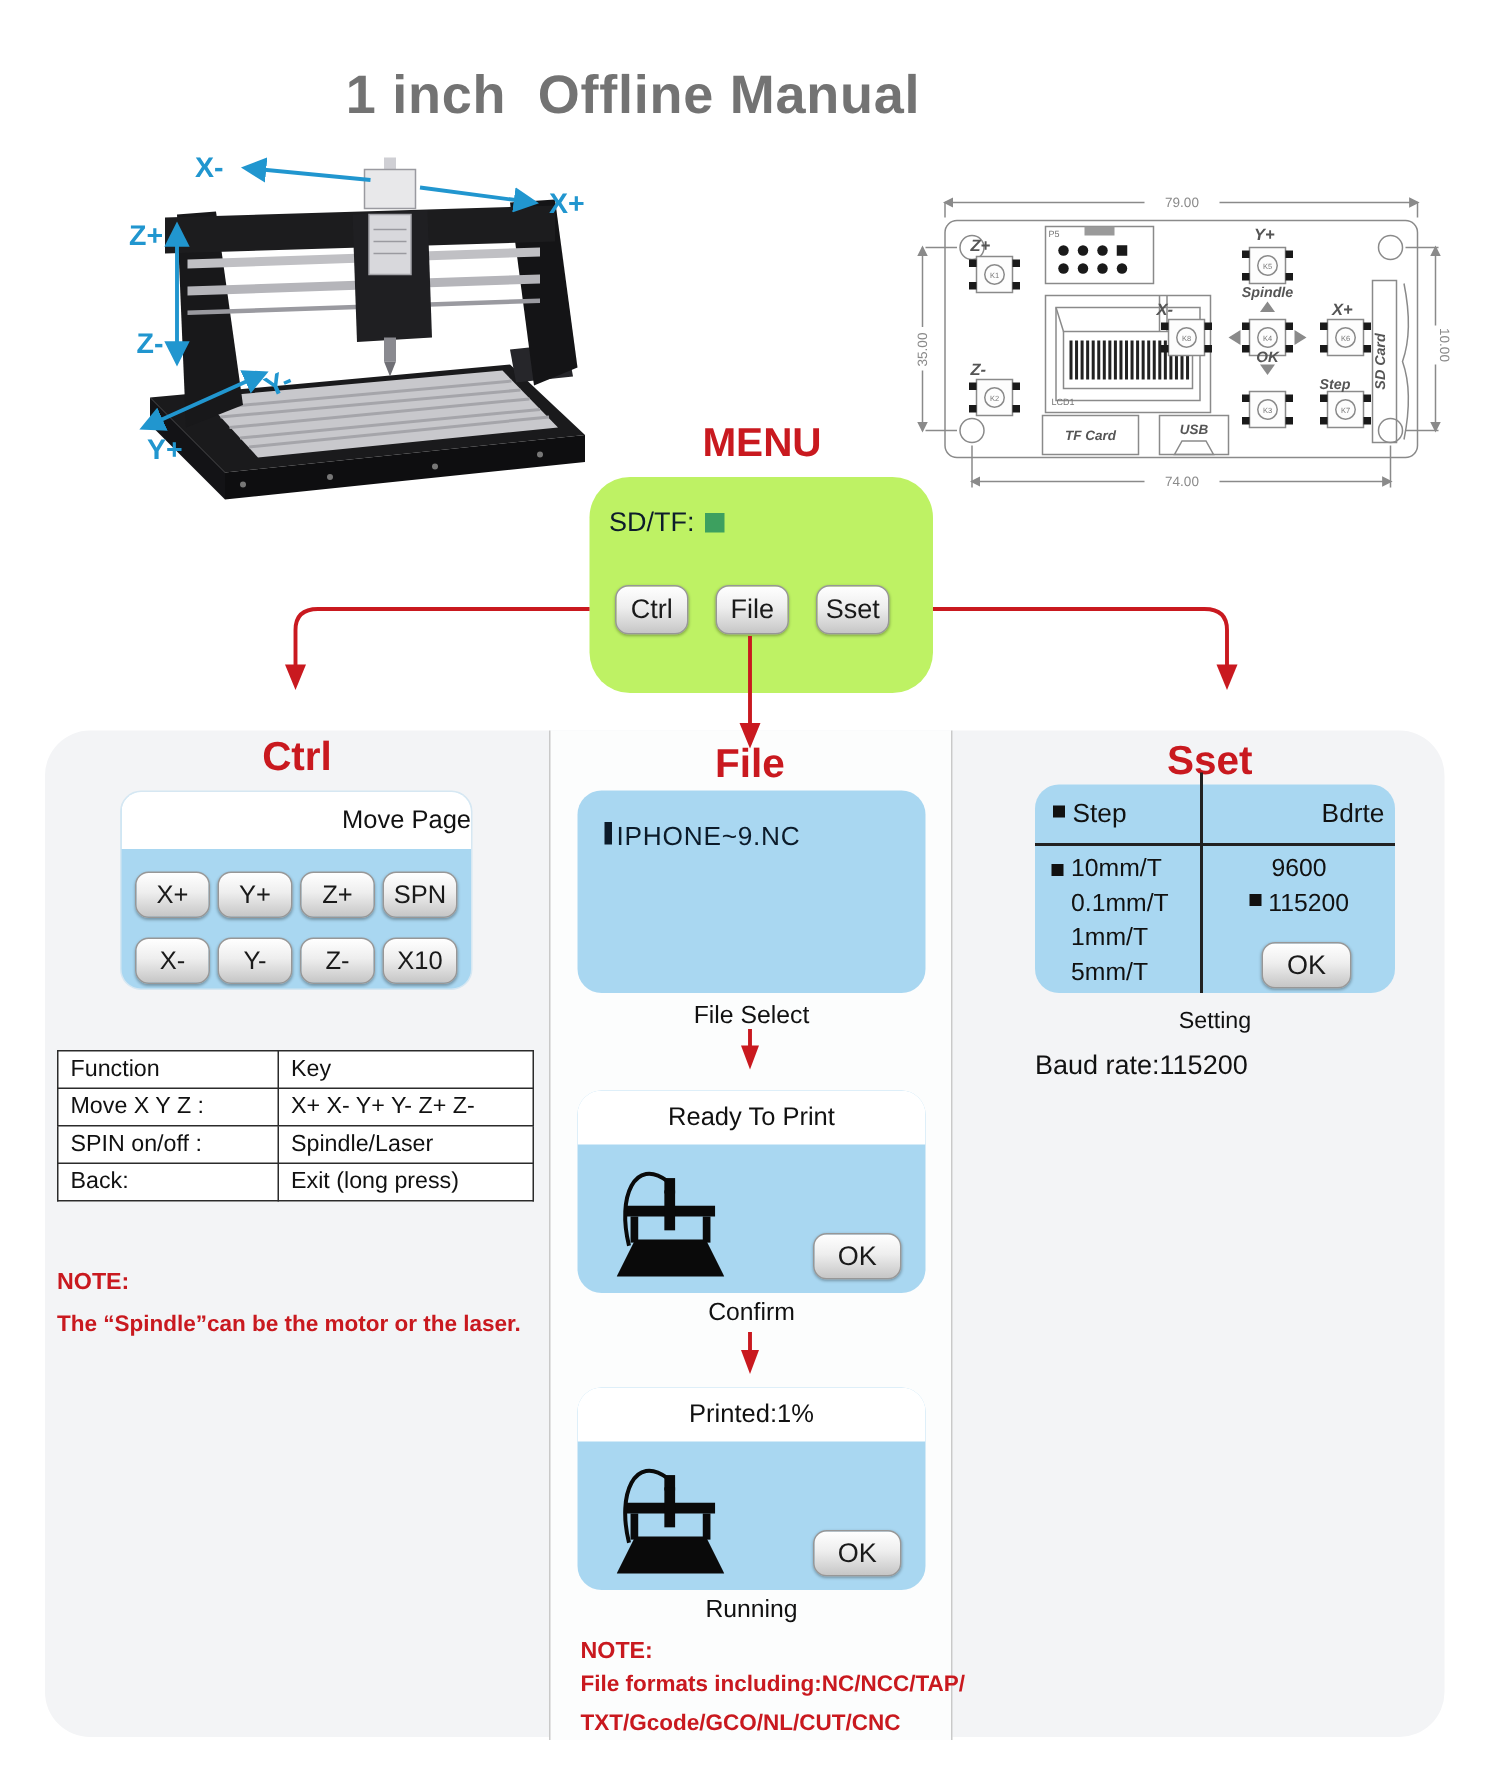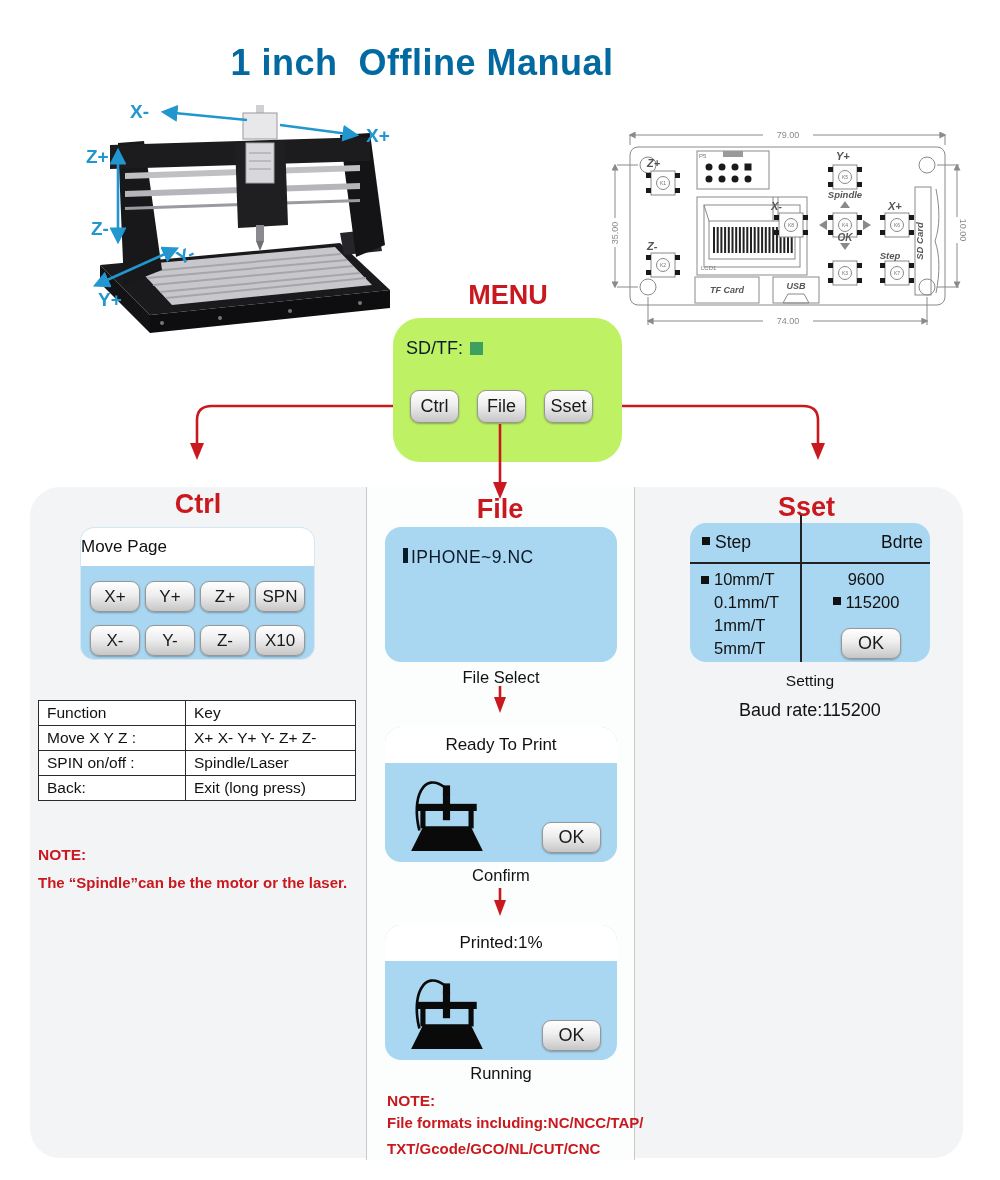--- a/index.html
+++ b/index.html
@@ -1,38 +1,38 @@
 <!DOCTYPE html>
 <html><head>
 <meta charset="utf-8">
 <style>
   html,body{margin:0;padding:0;background:#fff;}
   body{font-family:"Liberation Sans",sans-serif;color:#111;}
   .page{position:relative;width:1000px;height:1180px;background:#fff;overflow:hidden;}
   .abs{position:absolute;}
   .page-title{top:42px;left:0;width:844px;text-align:center;font-size:36px;font-weight:bold;
-    color:#0369a1;white-space:pre;letter-spacing:.5px;}
+    color:#737373;white-space:pre;letter-spacing:.5px;}
   .red-h{color:#c9191f;font-weight:bold;}
   .menu-heading{top:280px;left:398px;width:220px;text-align:center;font-size:27px;}
   .menu-box{top:318px;left:393px;width:229px;height:144px;background:#bef264;border-radius:27px;}
   .sdtf{position:absolute;top:20px;left:13px;font-size:18px;color:#0d1c2b;}
   .green-sq{display:inline-block;width:13px;height:13px;background:#3da05f;margin-left:7px;vertical-align:-1px;}
   .pill{background:linear-gradient(#ffffff 0%,#eeeeee 45%,#c6c6c6 100%);border:1px solid #979797;
     border-radius:9px;box-shadow:0 1px 2px rgba(0,0,0,.3);color:#1a1a1a;text-align:center;}
   .menu-pill{position:absolute;top:72px;width:47px;height:31px;line-height:31px;font-size:18px;}
   .panel{top:487px;left:30px;width:933px;height:671px;background:#f3f4f6;border-radius:30px;}
   .mid-col{top:487px;left:366px;width:267px;height:673px;background:#fcfdfd;
     border-left:1px solid #c9c9c9;border-right:1px solid #c9c9c9;}
   .col-h{font-size:27px;text-align:center;}
   .ctrl-h{top:489px;left:30px;width:336px;}
   .file-h{top:494px;left:367px;width:266px;}
   .sset-h{top:492px;left:650px;width:313px;}
   .move-page{top:527px;left:80px;width:233px;height:131px;background:#a9d7f1;border-radius:14px;
     border:1px solid #d6e7f2;overflow:hidden;}
-  .mp-header{height:38px;background:#fff;text-align:left;line-height:38px;font-size:17px;color:#111;}
+  .mp-header{height:38px;background:#fff;text-align:right;line-height:38px;font-size:17px;color:#111;}
   .mp-grid{position:absolute;top:53px;left:9px;right:9px;display:grid;
     grid-template-columns:repeat(4,1fr);gap:13px 5px;}
   .mp-btn{height:29px;line-height:29px;font-size:17px;}
   .ctrl-table{position:absolute;top:700px;left:38px;width:318px;border-collapse:collapse;
     font-size:15.5px;background:#fff;color:#111;}
   .ctrl-table td{border:1.6px solid #2b2b2b;padding:2px 8px;height:20px;}
   .ctrl-table td.c1{width:130px;}
   .note-h{font-size:15.5px;}
   .note-t{font-size:15px;}
   .screen-box{position:absolute;left:385px;width:232px;height:135px;background:#a9d7f1;border-radius:16px;overflow:hidden;}
@@ -44,21 +44,21 @@
   .cnc-icon{position:absolute;left:26px;top:42px;}
   .sset-box{top:523px;left:690px;width:240px;height:139px;background:#a9d7f1;border-radius:16px;}
   .sset-vline{top:515px;left:800px;width:2px;height:147px;background:#222;}
   .sset-hline{top:562px;left:690px;width:240px;height:2px;background:#222;}
   .sset-step-h{top:532px;left:702px;font-size:17.5px;}
   .sset-bdrte-h{top:532px;left:802px;width:128px;text-align:center;font-size:17.5px;margin-left:36px;}
   .opt{position:absolute;left:714px;font-size:16.5px;}
   .bopt{position:absolute;left:802px;width:128px;text-align:center;font-size:16.5px;}
   .sset-ok{position:absolute;left:841px;top:628px;width:58px;height:29px;line-height:29px;font-size:18px;}
   .sset-caption{top:672px;left:690px;width:240px;text-align:center;font-size:15.5px;color:#111;}
-  .baud-note{top:700px;left:690px;width:240px;text-align:center;font-size:18px;color:#111;}
+  .baud-note{top:700px;left:690px;width:240px;font-size:18px;color:#111;}
   .sq{display:inline-block;width:8px;height:8px;background:#111;margin-right:5px;vertical-align:3px;}
   .sq-abs{position:absolute;width:8px;height:8px;background:#111;}
   .overlay{position:absolute;top:0;left:0;pointer-events:none;}
 </style>
 </head>
 <body>
 
 <div class="page">
 
   <div class="abs page-title">1 inch  Offline Manual</div>

